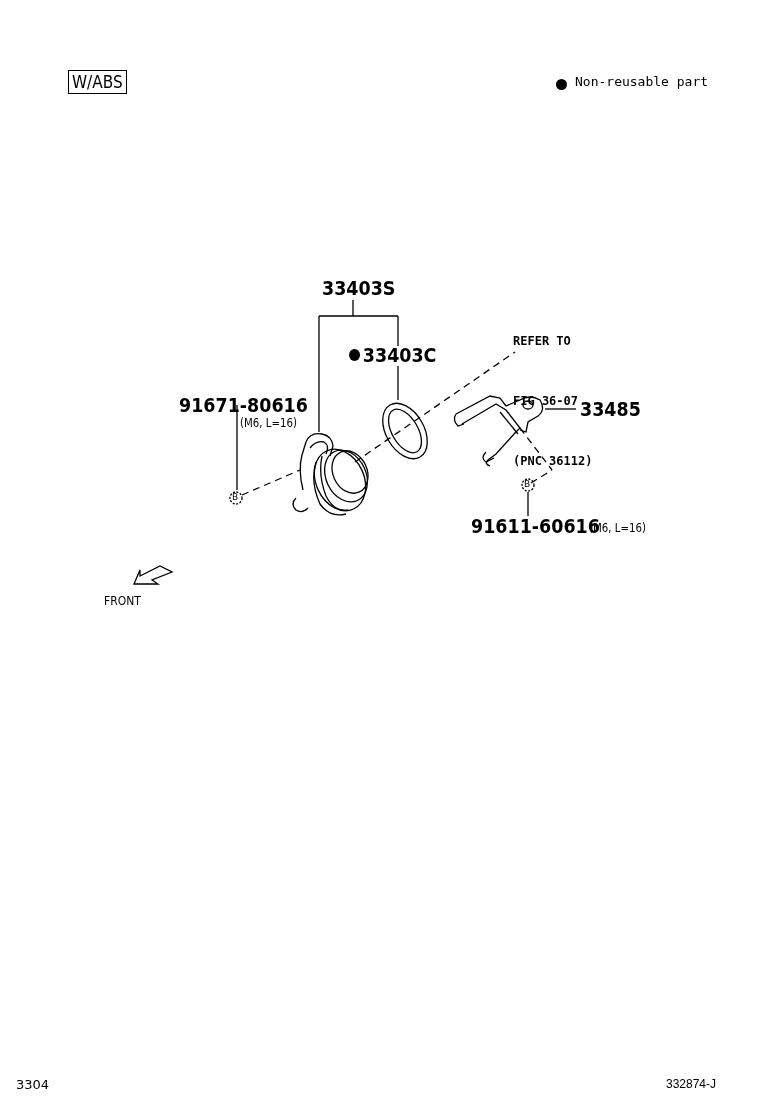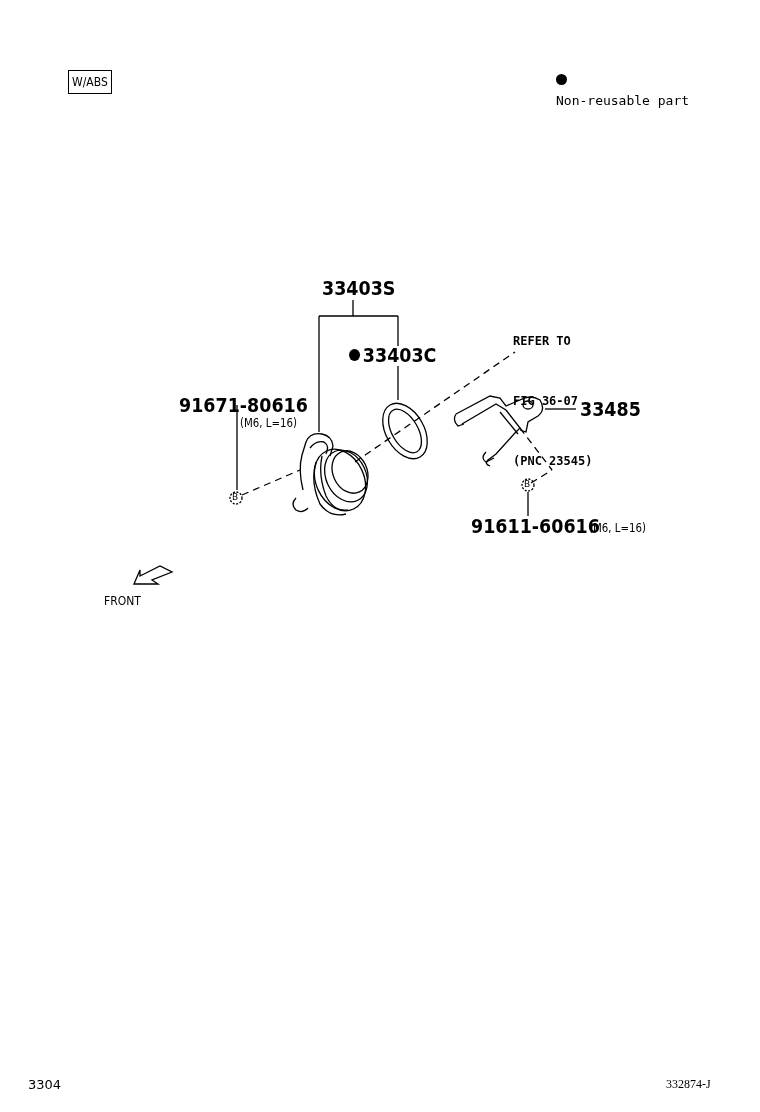--- a/index.html
+++ b/index.html
@@ -1,30 +1,30 @@
 <!DOCTYPE html>
 <html><head>
   <meta charset="utf-8">
   <style>
     html, body { margin: 0; padding: 0; background: #ffffff; }
     body { width: 760px; height: 1112px; position: relative; overflow: hidden;
            font-family: "DejaVu Sans Mono", "Liberation Mono", monospace; color: #000; }
     .abs { position: absolute; }
     .badge { left: 68px; top: 70px; border: 1.5px solid #000; padding: 0 3px;
-             font-family: "DejaVu Sans Condensed", "DejaVu Sans", sans-serif; font-size: 12px; line-height: 22px; letter-spacing: 0; }
-    .legend { left: 556px; top: 74px; font-size: 13px; line-height: 16px; display: flex; align-items: flex-start; gap: 8px;
-              font-family: "DejaVu Sans Mono", monospace; flex-direction: column; }
+             font-family: "DejaVu Sans Condensed", "DejaVu Sans", sans-serif; font-size: 17px; line-height: 22px; letter-spacing: 0; }
+    .legend { left: 556px; top: 74px; font-size: 13px; line-height: 16px; display: flex; align-items: flex-end; gap: 8px;
+              font-family: "DejaVu Sans Mono", monospace; }
     .legend .dot { width: 11px; height: 11px; border-radius: 50%; background: #000; display: inline-block; }
     .pn { font-family: "DejaVu Sans", "Liberation Sans", sans-serif; font-weight: bold; font-size: 19px; line-height: 22px; white-space: nowrap; }
     .pn-cond { transform: scaleX(0.92); transform-origin: left center; }
     .spec { font-family: "DejaVu Sans", sans-serif; font-size: 12px; line-height: 14px; white-space: nowrap; transform: scaleX(0.85); transform-origin: left center; }
     .refer { left: 513px; top: 291px; font-family: "DejaVu Sans Mono", monospace; font-weight: bold; font-size: 12px; line-height: 20px; white-space: pre; }
     .front { left: 104px; top: 594px; font-family: "DejaVu Sans", sans-serif; font-size: 12px; transform: scaleX(0.9); transform-origin: left center; }
-    .footer-left { left: 28px; top: 1077px; font-family: "DejaVu Sans", sans-serif; font-size: 13px; }
-    .footer-right { left: 666px; top: 1077px; font-family: Liberation Serif, serif; font-size: 12px; }
+    .footer-left { left: 16px; top: 1077px; font-family: "DejaVu Sans", sans-serif; font-size: 13px; }
+    .footer-right { left: 666px; top: 1077px; font-family: Liberation Sans, sans-serif; font-size: 12px; }
     svg.drawing { position: absolute; left: 0; top: 0; }
     .bullet { display: inline-block; width: 12px; height: 12px; border-radius: 50%; background: #000; margin-right: 3px; vertical-align: 1px; }
   </style>
 </head>
 <body>
 
 <div class="abs badge">W/ABS</div>
 
 <div class="abs legend">
   <span class="dot"></span>
@@ -91,21 +91,21 @@
 
 <div class="abs pn pn-cond" style="left:322px; top:277px;">33403S</div>
 
 <div class="abs pn pn-cond" style="left:349px; top:344px;">
   <span class="bullet"></span><span>33403C</span>
 </div>
 
 <div class="abs refer">
   <div>REFER TO</div>
   <div>FIG 36-07</div>
-  <div>(PNC 23545)</div>
+  <div>(PNC 36112)</div>
 </div>
 
 <div class="abs pn pn-cond" style="left:179px; top:394px;">91671-80616</div>
 <div class="abs spec" style="left:240px; top:416px;">(M6, L=16)</div>
 <div class="abs" style="left:232px; top:492px; font-size:9px; font-family:'DejaVu Sans',sans-serif;">B</div>
 
 <div class="abs pn pn-cond" style="left:580px; top:398px;">33485</div>
 
 <div class="abs" style="left:524px; top:479px; font-size:9px; font-family:'DejaVu Sans',sans-serif;">B</div>
 <div class="abs pn pn-cond" style="left:471px; top:515px;">91611-60616</div>

